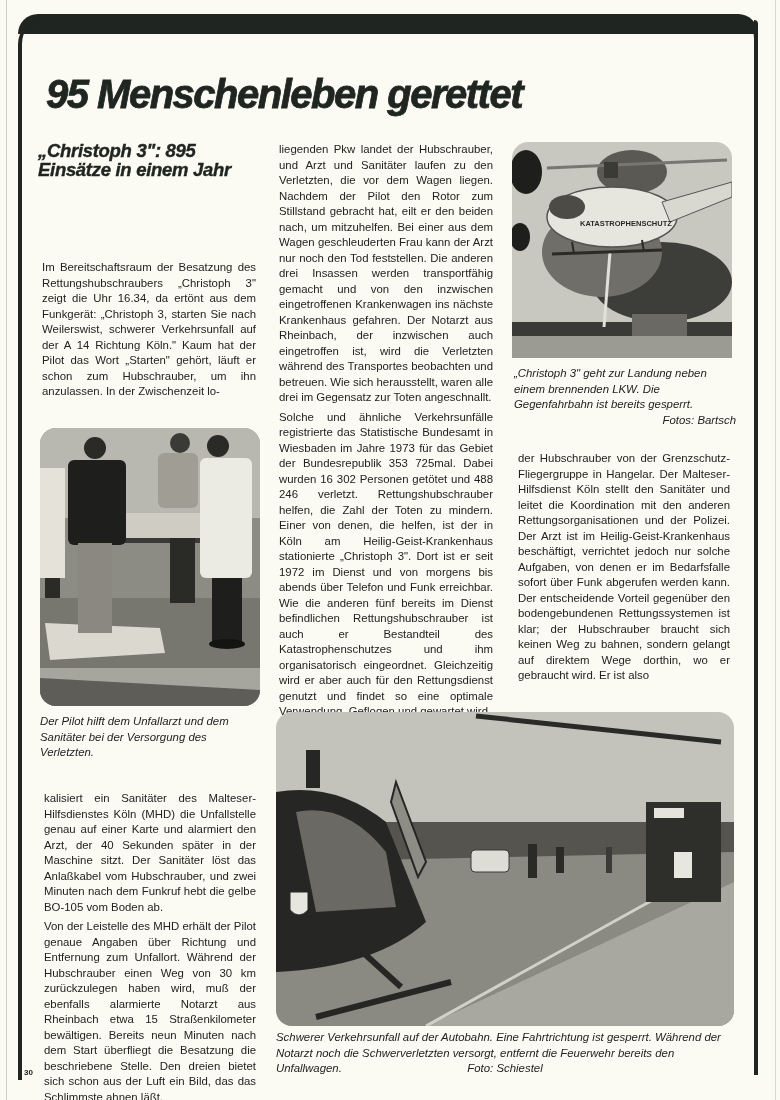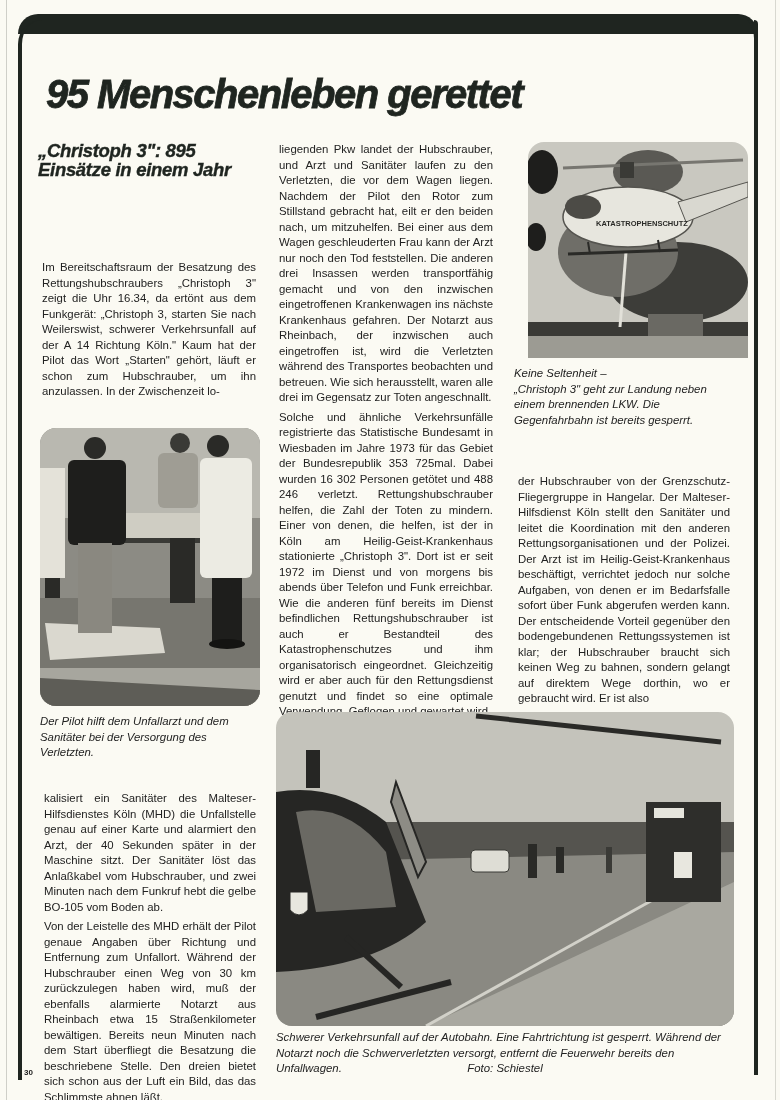--- a/index.html
+++ b/index.html
@@ -123,21 +123,21 @@
   <p>Von der Leistelle des MHD erhält der Pilot genaue Angaben über Richtung und Entfernung zum Unfallort. Während der Hubschrauber einen Weg von 30 km zurückzulegen haben wird, muß der ebenfalls alarmierte Notarzt aus Rheinbach etwa 15 Straßenkilometer bewältigen. Bereits neun Minuten nach dem Start überfliegt die Besatzung die beschriebene Stelle. Den dreien bietet sich schon aus der Luft ein Bild, das das Schlimmste ahnen läßt.</p>
   <p>Etwa 50 m neben einem auf dem Dach</p>
 </div>
 <div class="page-number">30</div>
 
 <div class="col" style="left:275px; top:138px; width:222px;">
   <p>liegenden Pkw landet der Hubschrauber, und Arzt und Sanitäter laufen zu den Verletzten, die vor dem Wagen liegen. Nachdem der Pilot den Rotor zum Stillstand gebracht hat, eilt er den beiden nach, um mitzuhelfen. Bei einer aus dem Wagen geschleuderten Frau kann der Arzt nur noch den Tod feststellen. Die anderen drei Insassen werden transportfähig gemacht und von den inzwischen eingetroffenen Krankenwagen ins nächste Krankenhaus gefahren. Der Notarzt aus Rheinbach, der inzwischen auch eingetroffen ist, wird die Verletzten während des Transportes beobachten und betreuen. Wie sich herausstellt, waren alle drei im Gegensatz zur Toten angeschnallt.</p>
   <p>Solche und ähnliche Verkehrsunfälle registrierte das Statistische Bundesamt in Wiesbaden im Jahre 1973 für das Gebiet der Bundesrepublik 353 725mal. Dabei wurden 16 302 Personen getötet und 488 246 verletzt. Rettungshubschrauber helfen, die Zahl der Toten zu mindern. Einer von denen, die helfen, ist der in Köln am Heilig-Geist-Krankenhaus stationierte „Christoph 3". Dort ist er seit 1972 im Dienst und von morgens bis abends über Telefon und Funk erreichbar. Wie die anderen fünf bereits im Dienst befindlichen Rettungshubschrauber ist auch er Bestandteil des Katastrophenschutzes und ihm organisatorisch eingeordnet. Gleichzeitig wird er aber auch für den Rettungsdienst genutzt und findet so eine optimale Verwendung. Geflogen und gewartet wird</p>
 </div>
 
-<div class="photo" style="left:528px; top:142px; width:220px; height:252px;">
+<div class="photo" style="left:512px; top:142px; width:220px; height:252px;">
   <svg width="220" height="216" viewBox="0 0 220 216">
     <rect width="220" height="216" fill="#c9c8c0"></rect>
     <ellipse cx="150" cy="140" rx="70" ry="40" fill="#3d3d39"></ellipse>
     <ellipse cx="90" cy="110" rx="60" ry="45" fill="#6f6e68"></ellipse>
     <ellipse cx="120" cy="30" rx="35" ry="22" fill="#5a5954"></ellipse>
     <rect x="0" y="180" width="220" height="14" fill="#3a3a36"></rect>
     <rect x="0" y="194" width="220" height="22" fill="#9c9b93"></rect>
     <rect x="120" y="172" width="55" height="22" fill="#6a6963"></rect>
     <line x1="98" y1="110" x2="92" y2="185" stroke="#e2e1d9" stroke-width="3"></line>
 
@@ -151,25 +151,25 @@
     <rect x="92" y="20" width="14" height="16" fill="#3a3a36"></rect>
     <ellipse cx="55" cy="65" rx="18" ry="12" fill="#4c4b46"></ellipse>
     <text x="68" y="84" font-size="7.5" font-family="Liberation Sans, sans-serif" font-weight="bold" fill="#2a2a27">KATASTROPHENSCHUTZ</text>
     <line x1="40" y1="112" x2="150" y2="108" stroke="#2a2a27" stroke-width="3"></line>
     <line x1="60" y1="100" x2="62" y2="112" stroke="#2a2a27" stroke-width="2"></line>
     <line x1="130" y1="98" x2="132" y2="110" stroke="#2a2a27" stroke-width="2"></line>
   </svg>
 </div>
 
 <div class="caption" style="left:514px; top:366px; width:222px;">
-  <span style="display:block;">Keine Seltenheit –</span>
   <span>„Christoph 3" geht zur Landung neben einem brennenden LKW. Die Gegenfahrbahn ist bereits gesperrt.</span>
-</div>
-
-<div class="col" style="left:514px; top:470px; width:220px;">
+  <span class="credit">Fotos: Bartsch</span>
+</div>
+
+<div class="col" style="left:514px; top:447px; width:220px;">
   <p>der Hubschrauber von der Grenzschutz-Fliegergruppe in Hangelar. Der Malteser-Hilfsdienst Köln stellt den Sanitäter und leitet die Koordination mit den anderen Rettungsorganisationen und der Polizei. Der Arzt ist im Heilig-Geist-Krankenhaus beschäftigt, verrichtet jedoch nur solche Aufgaben, von denen er im Bedarfsfalle sofort über Funk abgerufen werden kann. Der entscheidende Vorteil gegenüber den bodengebundenen Rettungssystemen ist klar; der Hubschrauber braucht sich keinen Weg zu bahnen, sondern gelangt auf direktem Wege dorthin, wo er gebraucht wird. Er ist also</p>
 </div>
 
 <div class="photo" style="left:276px; top:712px; width:458px; height:314px;">
   <svg width="458" height="314" viewBox="0 0 458 314">
     <rect width="458" height="314" fill="#c4c3bb"></rect>
     <rect x="0" y="110" width="458" height="40" fill="#55544f"></rect>
     <polygon points="0,150 458,140 458,314 0,314" fill="#8a8982"></polygon>
     <polygon points="150,314 458,170 458,314" fill="#a9a8a0"></polygon>
     <line x1="150" y1="314" x2="400" y2="175" stroke="#d2d1c9" stroke-width="3"></line>

